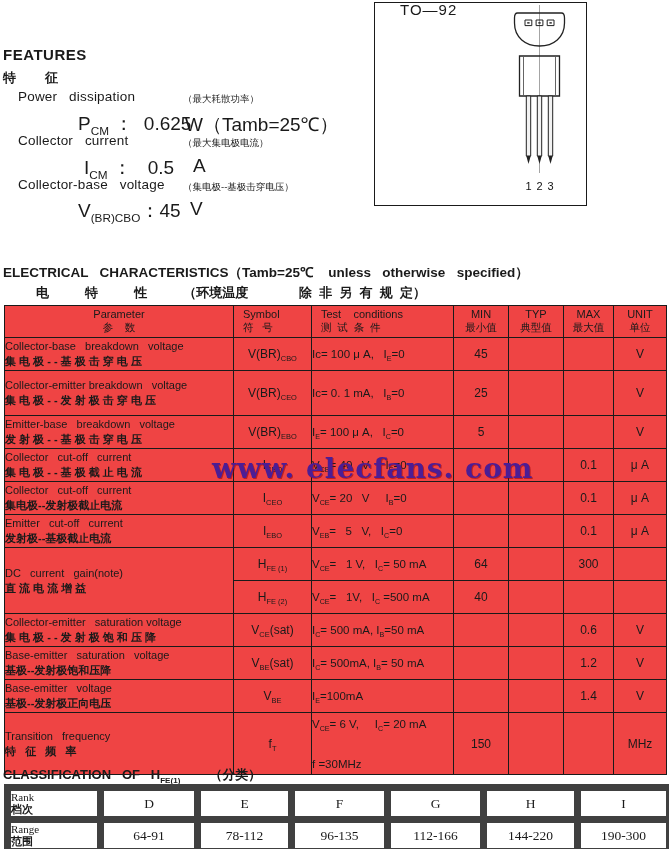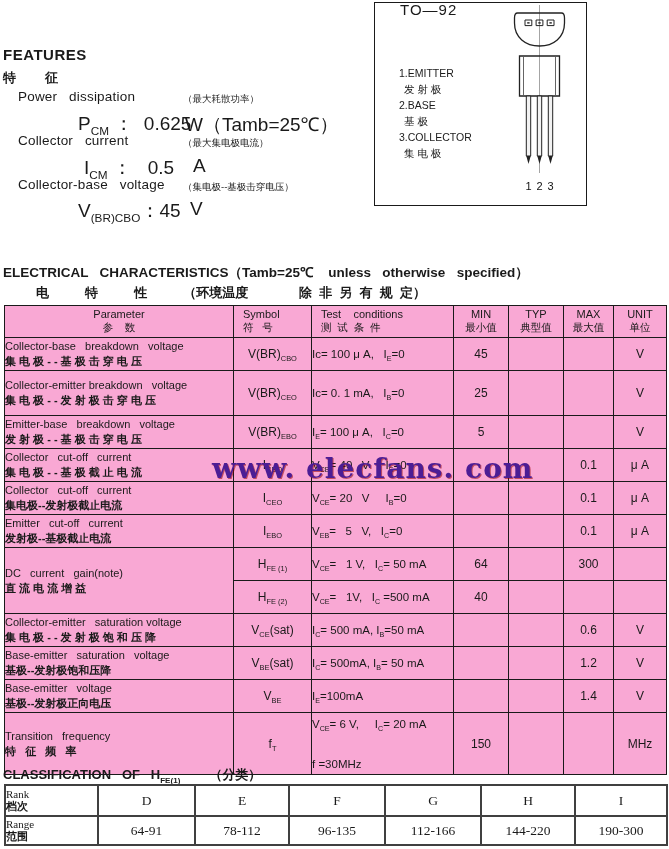--- a/index.html
+++ b/index.html
@@ -24,39 +24,39 @@
   .pin-en, .pin-cn { font-size:10.5px; line-height:16px; }
   .pin-cn { padding-left:5px; }
   .pkgsvg line, .pkgsvg path, .pkgsvg rect, .pkgsvg polygon { vector-effect:non-scaling-stroke; }
 
   
   .ettl   { font-size:13.5px; font-weight:bold; }
   .ettlcn { font-size:13px;  font-weight:bold; }
   .cttl   { font-size:13px;  font-weight:bold; }
 
   
-  .etable { border-collapse:collapse; table-layout:fixed; width:662px; background:#f9a8d4; }
+  .etable { border-collapse:collapse; table-layout:fixed; width:662px; background:#ef4444; }
   .etable td, .etable th { border:1px solid #1a1a1a; padding:0; vertical-align:middle; overflow:hidden; }
   .etable th { font-weight:normal; }
   .hen { font-size:11px; }
   .hcn { font-size:10.5px; margin-top:1px; }
   th.c .hen, th.c .hcn { text-align:center; }
   th.l { padding-left:9px; text-align:left; }
   .param { padding:2px 2px 2px 6px; text-align:left; }
   .param .en { font-size:11px; line-height:13px; }
   .param .cn { font-size:11px; font-weight:bold; line-height:14px; margin-top:1px; }
   .sym  { text-align:center; font-size:12px; }
   .test { text-align:left; padding-left:7px; font-size:11.5px; }
   .tline + .tline { margin-top:28px; }
   .num  { text-align:center; font-size:12px; }
 
   
   .ctable { border-collapse:collapse; table-layout:fixed; width:662px; background:#fff;
             font-family:"Liberation Serif", serif; font-size:13.5px; text-align:center; }
-  .ctable td { border:2px solid #404040; padding:0; vertical-align:middle; }
+  .ctable td { border:7px solid #404040; padding:0; vertical-align:middle; }
   .clabel { text-align:left; padding-left:5px; }
   .clabel .en { font-size:11px; line-height:12px; }
   .clabel .cn { font-size:11px; font-weight:bold; line-height:13px;
                 font-family:"Liberation Sans", sans-serif; }
 
   
   .wm { left:212px; top:452px; font-family:"DejaVu Serif", serif; font-weight:bold;
         font-size:28px; letter-spacing:1px; z-index:5; text-shadow:1px 1px 0 rgba(150,0,0,.55); }
 </style>
 </head>
@@ -76,28 +76,20 @@
 <div class="abs fval pre" style="left:193px;top:155px">A</div>
 
 <div class="abs flabel pre" style="left:18px; top:177px">Collector-base   voltage</div>
 <div class="abs fnote" style="left:183px;top:181px">（集电极--基极击穿电压）</div>
 <div class="abs fval pre" style="left:78px; top:198px">V<sub>(BR)CBO</sub>：45</div>
 <div class="abs fval pre" style="left:190px;top:198px">V</div>
 
 <div class="abs pkgbox">
   <div class="abs pkgtitle" style="left:25px;top:-2px">TO—92</div>
 
-  <div class="abs" style="left:24px;top:62px">
-    <div class="pin-en">1.EMITTER</div>
-    <div class="pin-cn pre">发 射 极</div>
-    <div class="pin-en">2.BASE</div>
-    <div class="pin-cn pre">基 极</div>
-    <div class="pin-en">3.COLLECTOR</div>
-    <div class="pin-cn pre">集 电 极</div>
-  </div>
 
   <svg class="abs pkgsvg" style="left:128px;top:2px" width="82" height="196" viewBox="0 0 82 196">
     <line x1="36.5" y1="0" x2="36.5" y2="168" stroke="#666" stroke-width="0.6"></line>
 
     <path d="M 14.5 8 L 58.5 8 C 60.5 8 61.5 10 61.5 13 L 61.5 18 C 61.5 32.5 50.5 41 36.5 41 C 22.5 41 11.5 32.5 11.5 18 L 11.5 13 C 11.5 10 12.5 8 14.5 8 Z" fill="none" stroke="#222" stroke-width="1.3"></path>
     <rect x="22" y="15" width="6.8" height="5.6" fill="none" stroke="#222" stroke-width="1"></rect>
     <rect x="33.1" y="15" width="6.8" height="5.6" fill="none" stroke="#222" stroke-width="1"></rect>
     <rect x="44.2" y="15" width="6.8" height="5.6" fill="none" stroke="#222" stroke-width="1"></rect>
     <rect x="24.2" y="17.2" width="2.4" height="1.4" fill="#222"></rect>
     <rect x="35.3" y="17.2" width="2.4" height="1.4" fill="#222"></rect>

